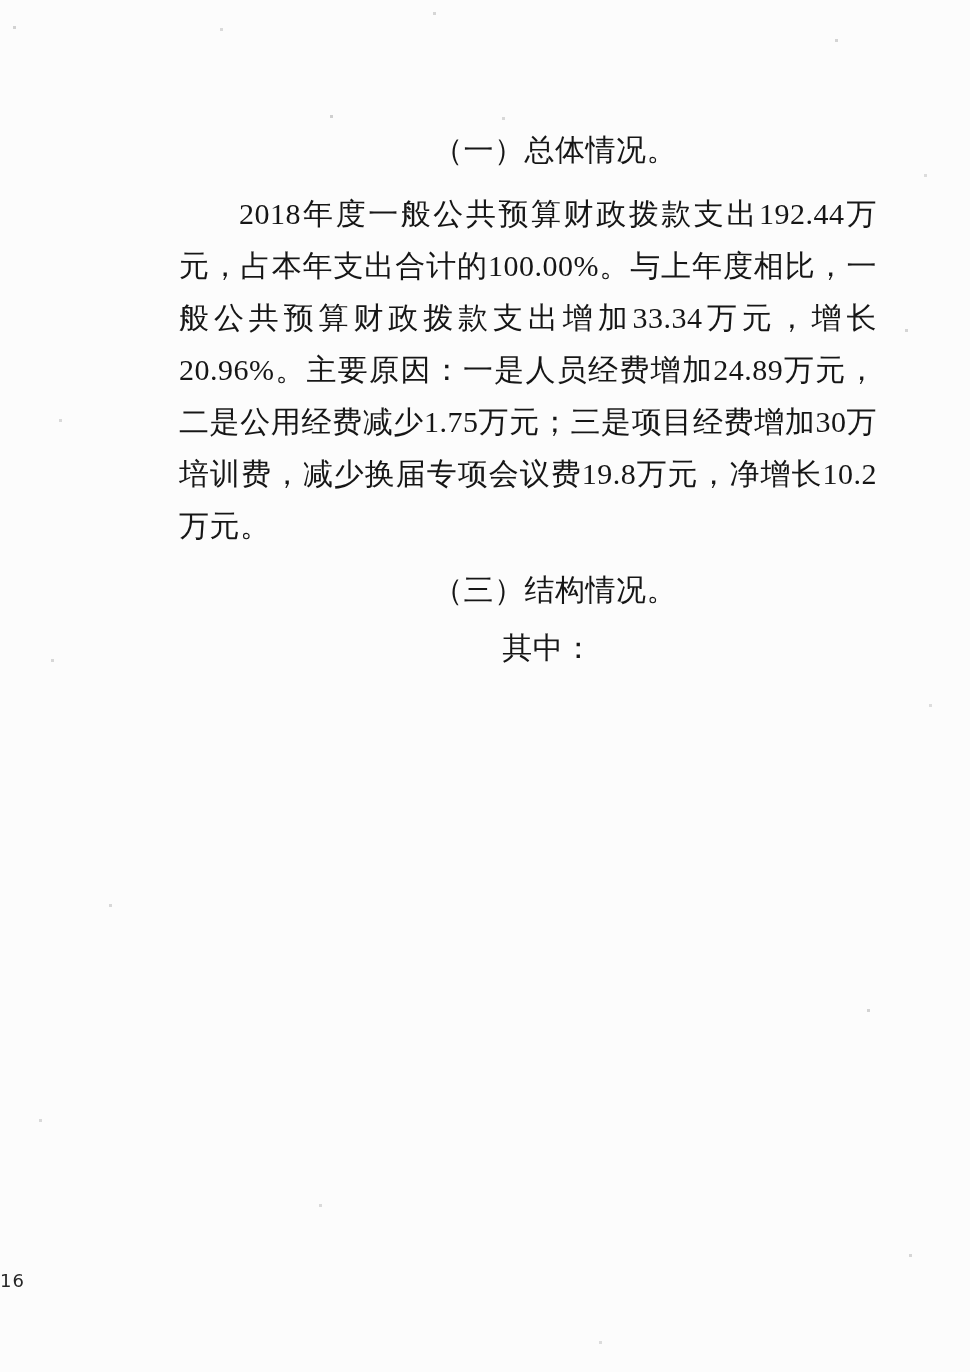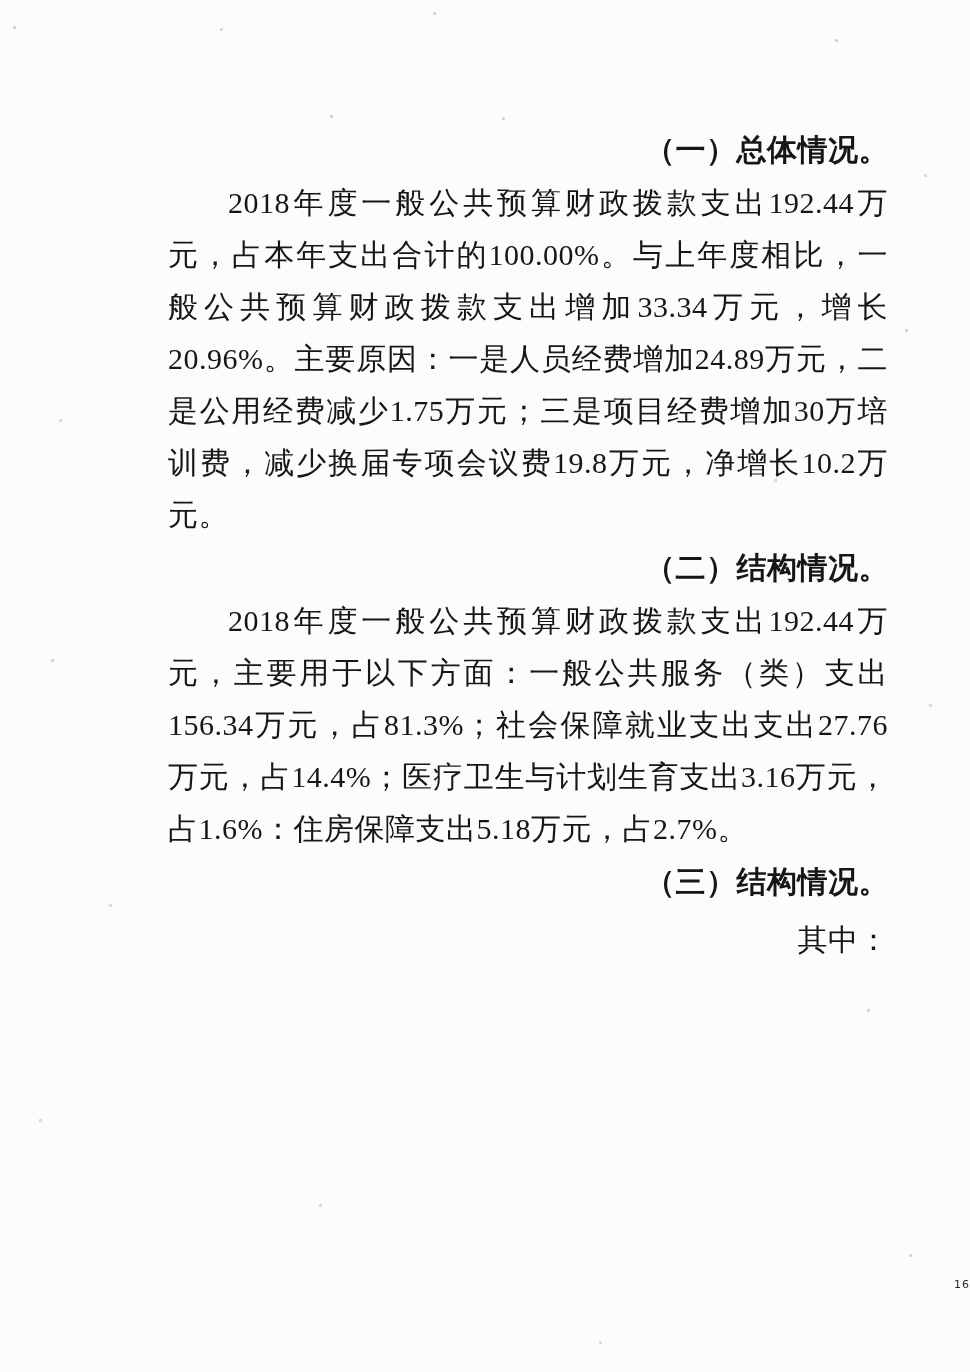--- a/index.html
+++ b/index.html
@@ -44,64 +44,59 @@
     top: 124px;
     width: 722px;
     font-size: 30px;
     line-height: 52px;
     text-align: justify;
     letter-spacing: 0.5px;
   }
   .sec-heading {
     margin: 0;
     font-size: 30px;
-    font-weight: 700;
+    font-weight: 400;
     text-indent: 54px;
-    text-align: right;
+    text-align: center;
     line-height: 52px;
   }
   .body-para {
-    margin: 1px;
+    margin: 12px;
     text-indent: 60px;
   }
   .sub-line {
     margin: 6px 0 0 0;
     text-indent: 40px;
-    text-align: right;
+    text-align: center;
   }
   .page-number {
     position: absolute;
     top: 1270px;
     left: 0;
     width: 100%;
-    text-align: right;
-    font-size: 11px;
+    text-align: left;
+    font-size: 18px;
     letter-spacing: 1px;
     font-family: "DejaVu Sans", sans-serif;
     color: #262626;
-    margin-top: 8px;
   }
 </style>
 </head>
 <body>
 
 <div class="page">
   <div class="speckles"></div>
 
   <div class="content">
 
     <section>
       <h3 class="sec-heading">（一）总体情况。</h3>
       <p class="body-para">2018年度一般公共预算财政拨款支出192.44万元，占本年支出合计的100.00%。与上年度相比，一般公共预算财政拨款支出增加33.34万元，增长20.96%。主要原因：一是人员经费增加24.89万元，二是公用经费减少1.75万元；三是项目经费增加30万培训费，减少换届专项会议费19.8万元，净增长10.2万元。</p>
     </section>
 
-    <section>
-      <h3 class="sec-heading">（二）结构情况。</h3>
-      <p class="body-para">2018年度一般公共预算财政拨款支出192.44万元，主要用于以下方面：一般公共服务（类）支出156.34万元，占81.3%；社会保障就业支出支出27.76万元，占14.4%；医疗卫生与计划生育支出3.16万元，占1.6%：住房保障支出5.18万元，占2.7%。</p>
-    </section>
 
     <section>
       <h3 class="sec-heading">（三）结构情况。</h3>
       <p class="sub-line">其中：</p>
     </section>
 
   </div>
 
   <div class="page-number">16</div>
 </div>

